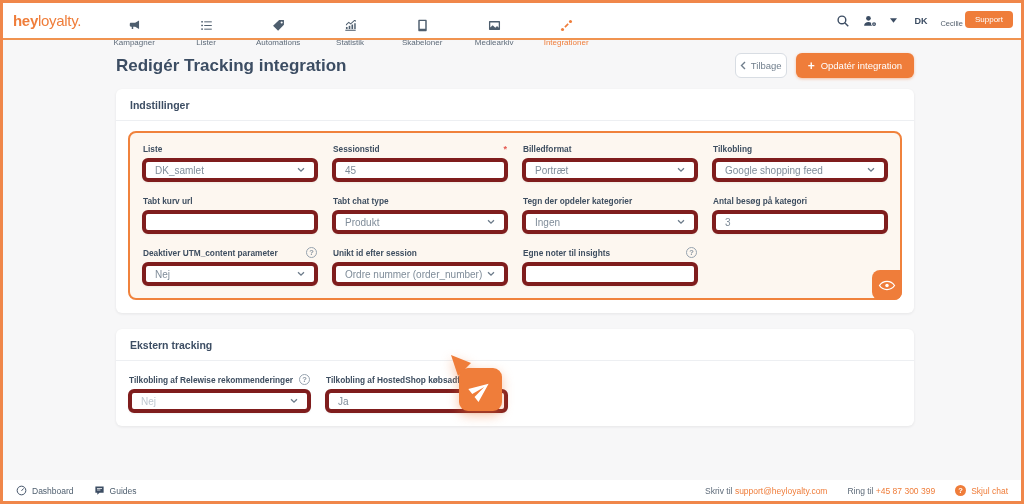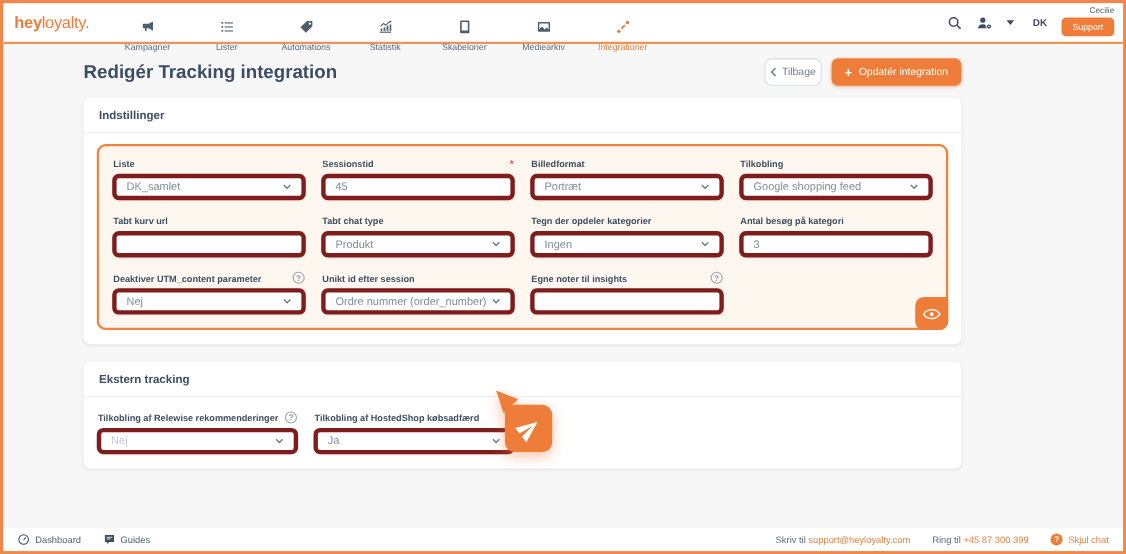--- a/index.html
+++ b/index.html
@@ -21,25 +21,25 @@
   .nav { display: flex; align-items: flex-start; gap: 18px; padding-top: 23px; }
   .nav-item { display: flex; flex-direction: column; align-items: center; gap: 2px; min-width: 54px; cursor: pointer; color: #4E5E6E; }
   .nav-item svg { width: 13px; height: 13px; }
   .nav-item .nlabel { font-size: 8px; color: #5E6B79; }
   .nav-item.active { color: #EF7D3A; }
   .nav-item.active .nlabel { color: #EF7D3A; }
   .header-right { margin-left: auto; display: flex; align-items: center; gap: 13px; }
   .hicon svg { width: 14px; height: 14px; display: block; }
   .locale { font-size: 9px; color: #3C4D63; display: flex; align-items: center; gap: 17px; font-weight: 700; }
   .locale svg { width: 7px; height: 5px; }
-  .support-wrap { display: flex; flex-direction: column; align-items: flex-end; gap: 2px; margin-top: -3px; }
+  .support-wrap { display: flex; flex-direction: row; align-items: flex-end; gap: 2px; margin-top: -3px; }
   .user-name { font-size: 7.5px; color: #55616E; }
   .support-btn { background: #EF7D3A; color: #fff; font-size: 8px; padding: 4px 10px; border-radius: 4px; border: none; font-family: inherit; cursor: pointer; }
   
-  .container { width: 798px; margin-left: 73px; }
+  .container { width: 798px; margin-left: 113px; }
   .title-row { display: flex; justify-content: space-between; align-items: center; padding: 13px 0 11px; }
   h1 { font-size: 17px; color: #3C4D63; font-weight: 700; }
   .title-actions { display: flex; align-items: center; gap: 9px; }
   .btn-back { display: inline-flex; align-items: center; gap: 5px; background: #fff; border: 1px solid #D8DDE3; color: #707E8C; border-radius: 6px; padding: 6px 4px; font-size: 9.5px; font-family: inherit; cursor: pointer; }
   .btn-back svg { width: 6px; height: 9px; }
   .btn-primary { display: inline-flex; align-items: center; gap: 6px; background: #EF7D3A; color: #fff; border: none; border-radius: 6px; padding: 7px 12px; font-size: 9.5px; font-family: inherit; cursor: pointer; box-shadow: 0 1px 3px rgba(239,125,58,.45); }
   .btn-primary .plus { font-size: 12px; line-height: 8px; font-weight: 700; }
   
   .card { background: #fff; border-radius: 6px; box-shadow: 0 1px 3px rgba(20,30,40,.08); padding: 0 12px 13px; margin-bottom: 16px; }
   .card-title { font-size: 10.5px; font-weight: 700; color: #3C4D63; padding: 10px 2px 9px; }

